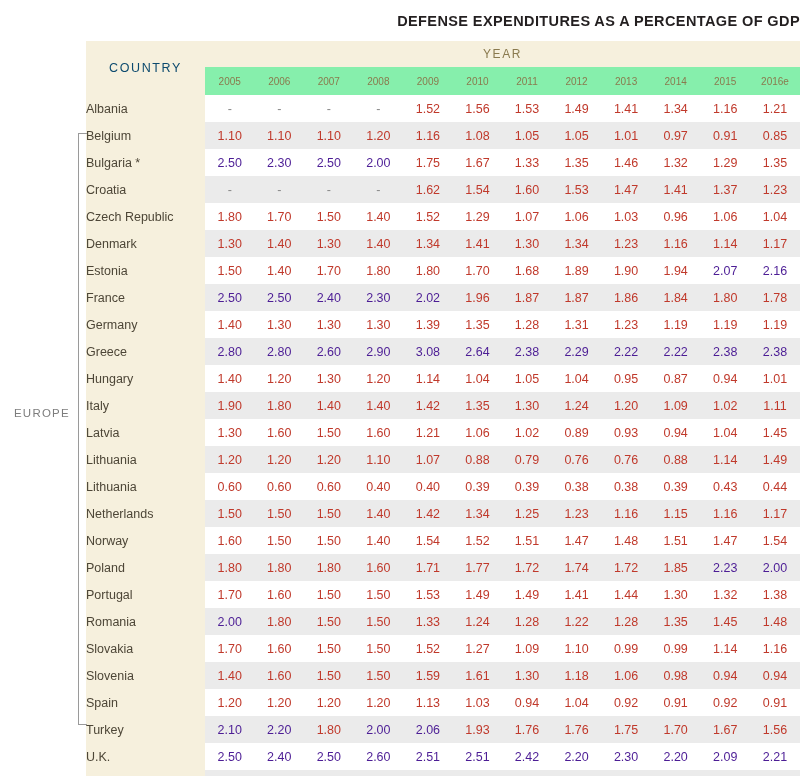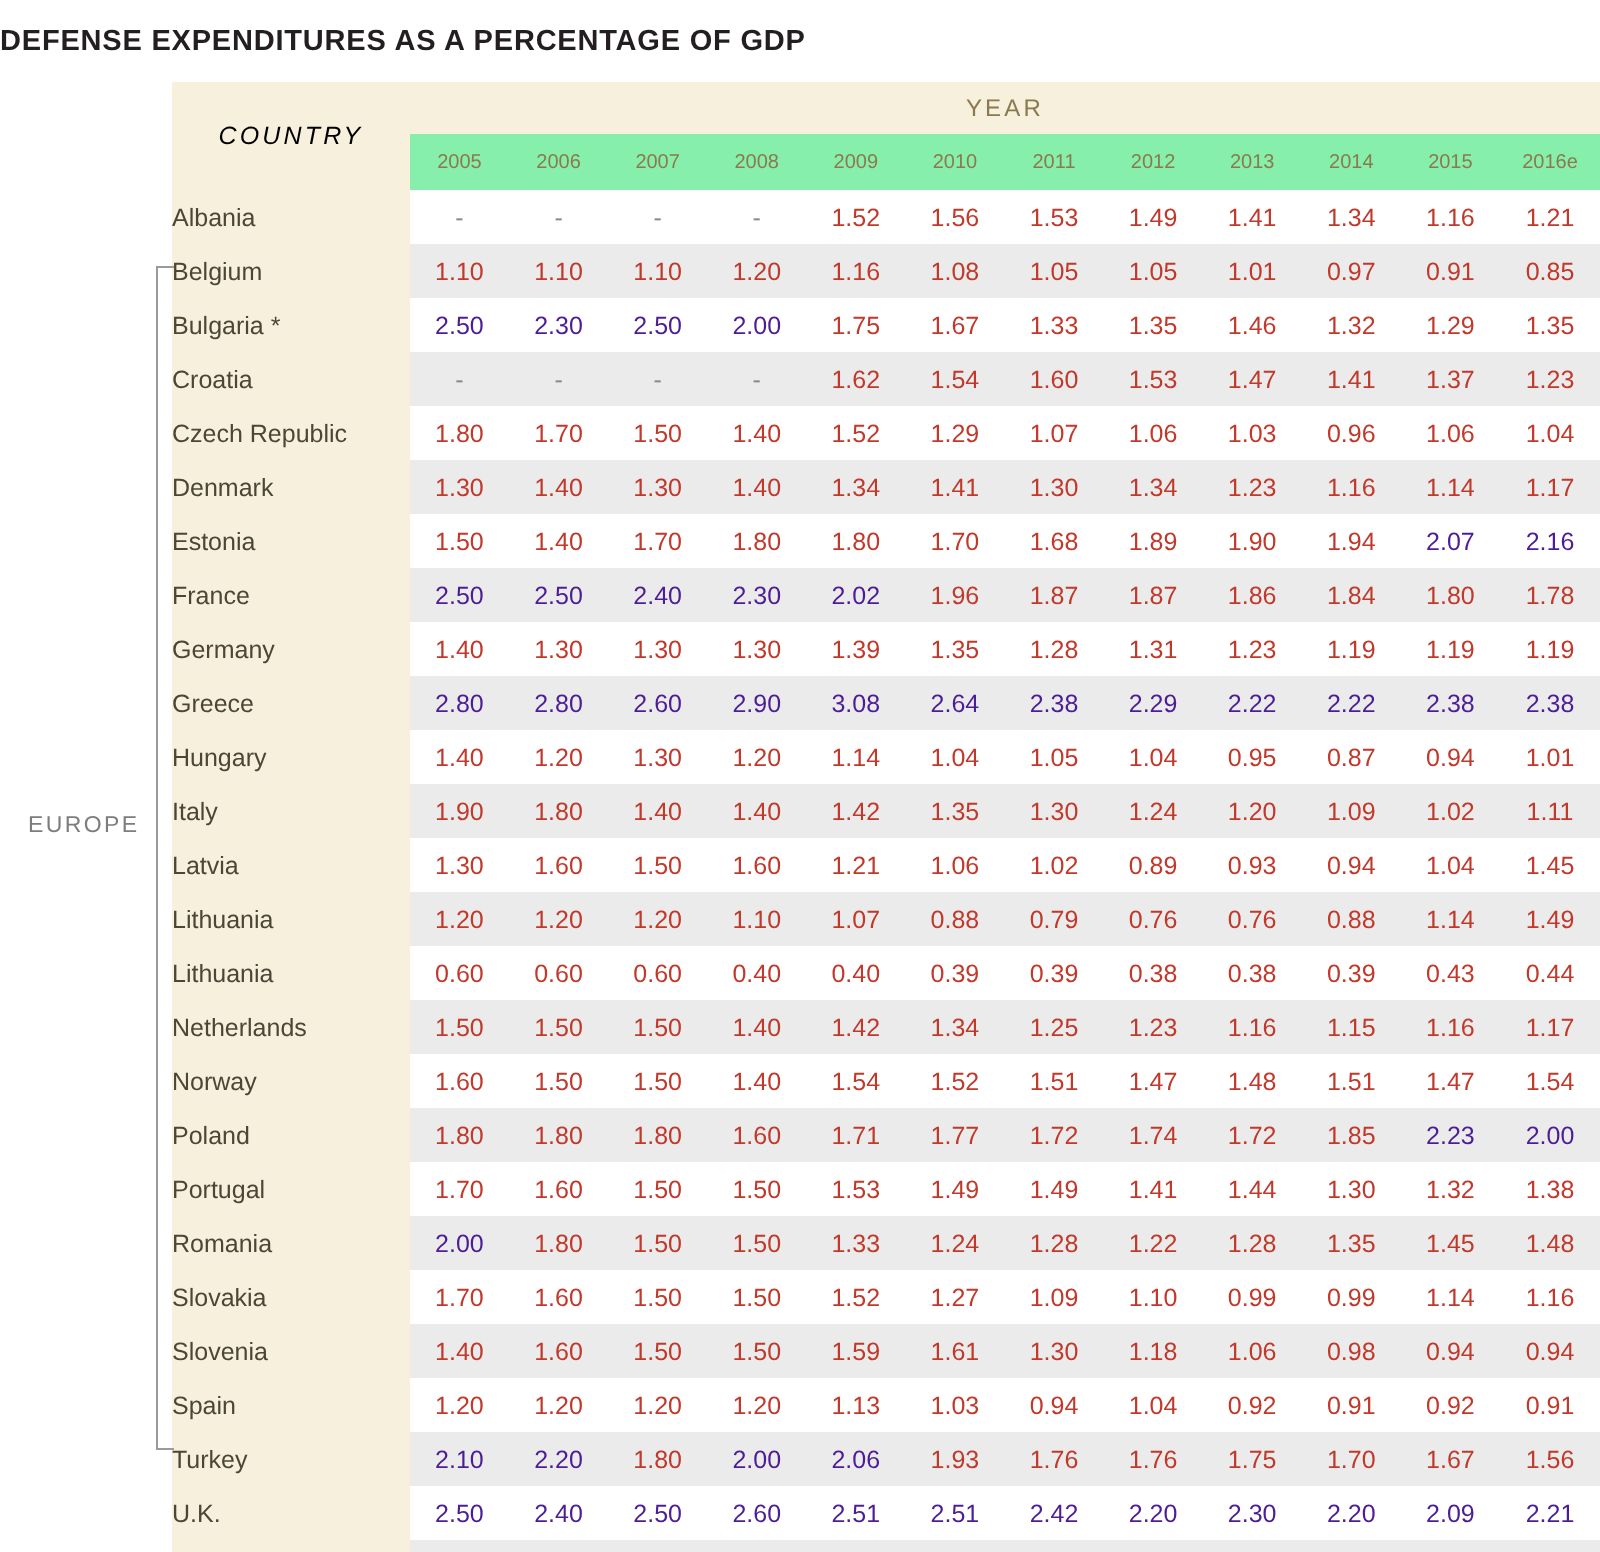--- a/index.html
+++ b/index.html
@@ -9,21 +9,21 @@
   }
   body {
     width: 800px;
     height: 776px;
     font-family: "Liberation Sans", sans-serif;
     color: #333333;
     position: relative;
     overflow: hidden;
   }
   .title {
-    text-align: left;
+    text-align: right;
     font-size: 14.5px;
     font-weight: bold;
     letter-spacing: 0.4px;
     color: #231f20;
     padding-top: 13px;
     padding-bottom: 12px;
   }
   .chart-wrap {
     position: relative;
     padding-left: 0;
@@ -38,27 +38,26 @@
     margin: 0;
     font-weight: normal;
   }
   
   .c-country { width: 122px; }
   .c-val { width: 52px; }
 
   
   .hdr-country {
     background: #f6f0dd;
-    color: #000000;
+    color: #0c4a6e;
     font-size: 12.5px;
     letter-spacing: 1.6px;
     text-align: center;
     height: 54px;
     vertical-align: middle;
-    font-style: italic;
   }
   .hdr-year-span {
     background: #f6f0dd;
     color: #8a7a4e;
     font-size: 12px;
     letter-spacing: 1.6px;
     text-align: center;
     height: 26px;
     vertical-align: middle;
   }

